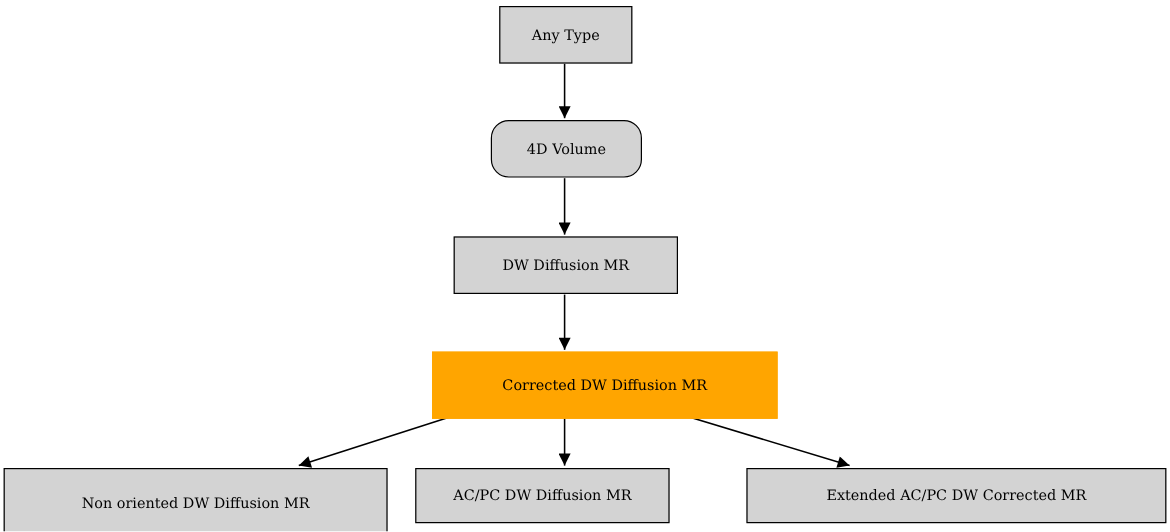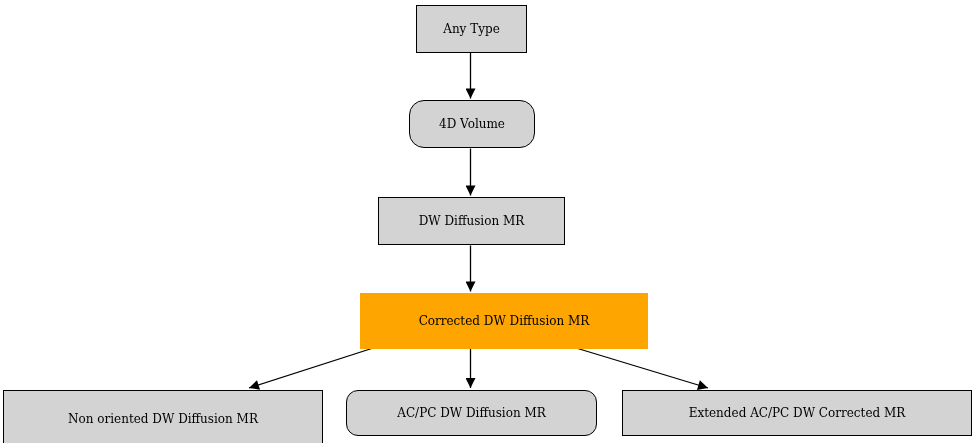--- a/index.html
+++ b/index.html
@@ -62,17 +62,17 @@
   <div class="node" style="left:416px; top:5px; width:111px; height:48px;">Any Type</div>
 
   <div class="node" style="left:409px; top:100px; width:126px; height:48px;border-radius:15px;">4D Volume</div>
 
   <div class="node" style="left:378px; top:197px; width:187px; height:48px;">DW Diffusion MR</div>
 
   <div class="node highlight" style="left:328px; top:293px; width:288px; height:56px;margin-left:32px;">Corrected DW Diffusion MR</div>
 
   <div class="node" style="left:3px; top:390px; width:320px; height:58px;">Non oriented DW Diffusion MR</div>
 
-  <div class="node" style="left:346px; top:390px; width:251px; height:46px;border-radius:12px;">AC/PC DW Diffusion MR</div>
+  <div class="node" style="left:346px; top:390px; width:212px; height:46px;">AC/PC DW Diffusion MR</div>
 
   <div class="node" style="left:622px; top:390px; width:350px; height:46px;">Extended AC/PC DW Corrected MR</div>
 
 </div>
 
 </body></html>

